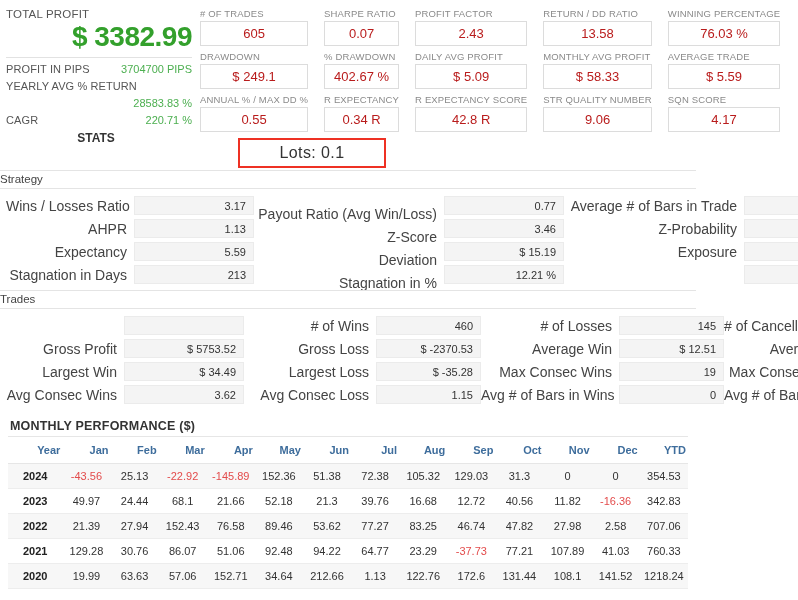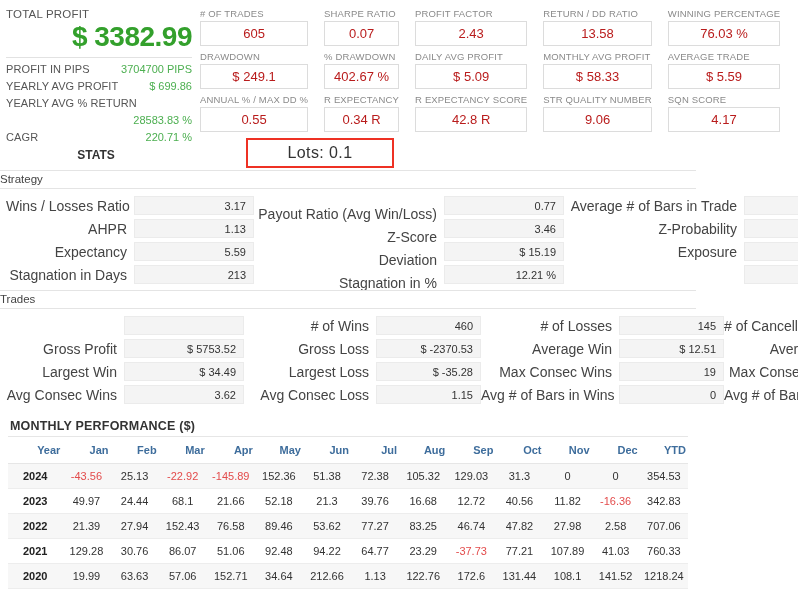--- a/index.html
+++ b/index.html
@@ -52,21 +52,21 @@
     text-transform: uppercase; white-space: nowrap; margin-bottom: 2px;
   }
   .stat-box {
     border: 1px solid #dcdcdc; background: #fff; height: 25px;
     display: flex; align-items: center; justify-content: center;
     font-size: 13px; font-weight: normal; color: #b91c1c;
   }
 
   
   .lots-box {
-    position: absolute; left: 246px; top: 138px; width: 148px; height: 30px;
+    position: absolute; left: 238px; top: 138px; width: 148px; height: 30px;
     border: 2px solid #ee3124; display: flex; align-items: center;
     justify-content: center; font-size: 16px; color: #333;
     letter-spacing: .4px;
   }
 
   
   .section { position: relative; }
   .sec-title {
     text-align: left; font-size: 11.5px; color: #444; font-weight: normal;
     padding: 2px 0 3px 0;
@@ -132,24 +132,20 @@
     <div class="profit-panel">
       <div class="tp-label">TOTAL PROFIT</div>
       <div class="tp-value">$ 3382.99</div>
       <div class="tp-rule"></div>
 
       <div class="kv">
         <span class="k">PROFIT IN PIPS</span>
         <span class="v">3704700 PIPS</span>
       </div>
 
-      <div class="kv">
-        <span class="k">YEARLY AVG PROFIT</span>
-        <span class="v">$ 699.86</span>
-      </div>
 
       <div class="kv stack">
         <span class="k">YEARLY AVG % RETURN</span>
         <span class="v">28583.83 %</span>
       </div>
 
       <div class="kv">
         <span class="k">CAGR</span>
         <span class="v">220.71 %</span>
       </div>

